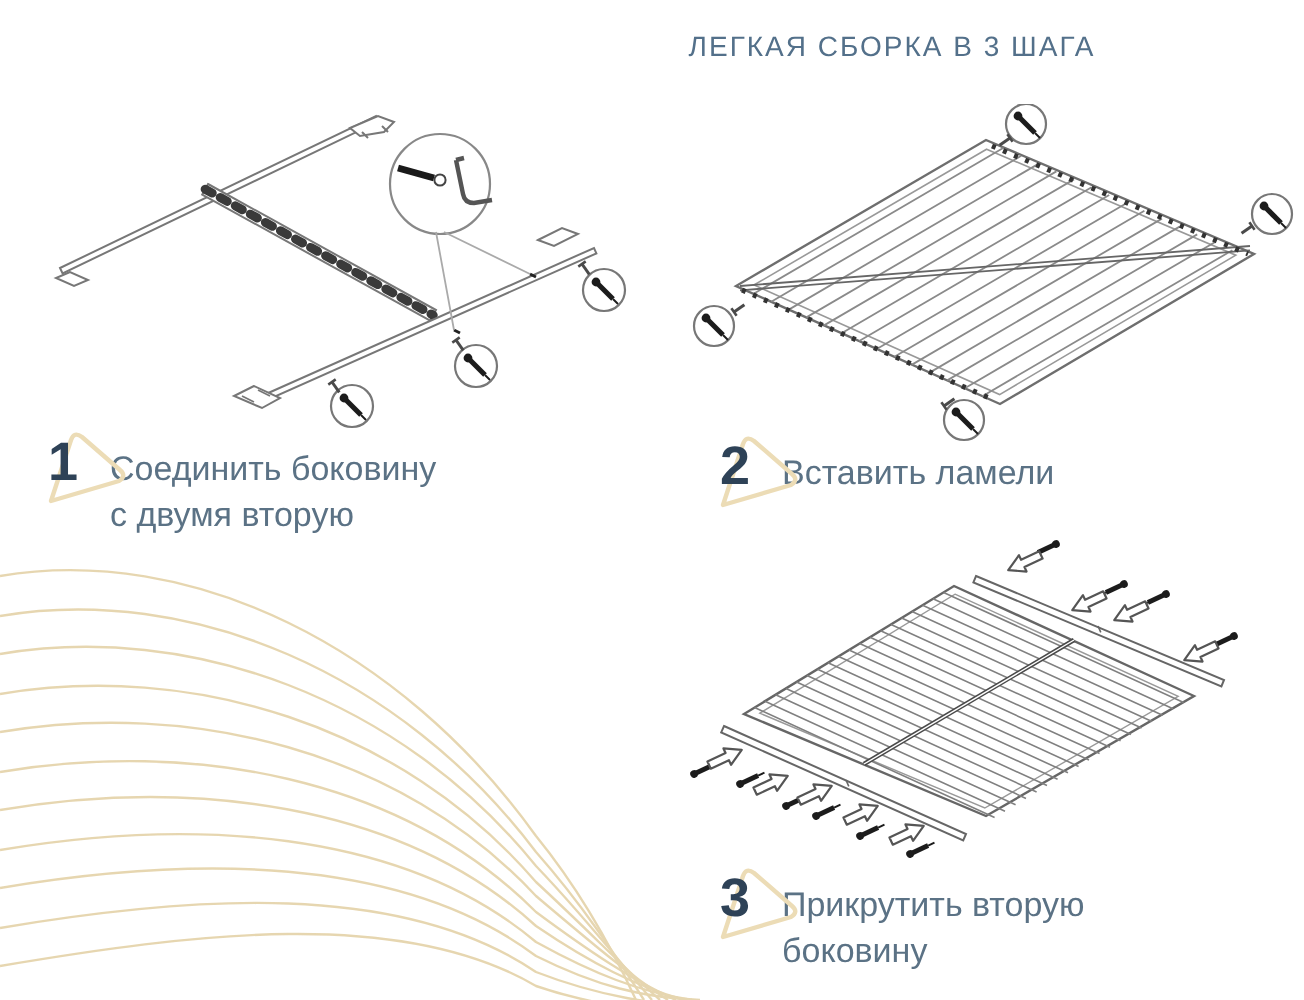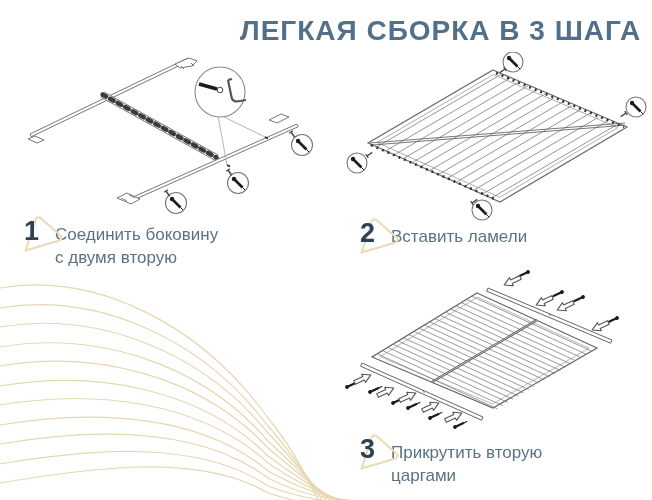--- a/index.html
+++ b/index.html
@@ -2,22 +2,22 @@
 <html style="--title-color: #53708a; --text-color: #5b7285; --number-color: #2e4257; --triangle-color: #ecdcb6; --wave-color: #e4d2a8; --lineart: #6e6e6e; --background: #ffffff;"><head>
 <meta charset="utf-8">
 <style>
   :root{
     --title-color:#53708a; --text-color:#5b7285; --number-color:#2e4257;
     --triangle-color:#ecdcb6; --wave-color:#e4d2a8; --lineart:#6e6e6e; --background:#ffffff;
   }
   html,body{margin:0;padding:0;}
   .canvas{position:relative;width:652px;height:500px;background:var(--background);
           overflow:hidden;font-family:"Liberation Sans",sans-serif;}
-  .page-title{position:absolute;left:240px;top:15px;width:412px;text-align:left;margin:0;
-          font-size:28px;font-weight:700;letter-spacing:1px;color:var(--title-color);}
+  .page-title{position:absolute;left:240px;top:15px;width:412px;text-align:center;margin:0;
+          font-size:14px;font-weight:400;letter-spacing:1px;color:var(--title-color);}
   .waves{position:absolute;left:0;top:278px;z-index:0;}
   .illus{position:absolute;z-index:1;}
   .illus1{left:15px;top:50px;}
   .illus2{left:340px;top:52px;}
   .illus3{left:335px;top:262px;}
   .step{position:absolute;z-index:2;}
   .step1{left:18px;top:208px;}
   .step2{left:354px;top:210px;}
   .step3{left:354px;top:426px;}
   .marker{position:absolute;left:4px;top:6px;width:44px;height:40px;}
@@ -224,16 +224,16 @@
   </div>
 
   <div class="step step3">
     <div class="marker">
       <svg width="44" height="40" viewBox="0 0 44 40">
         <path d="M3.5,36.5 L13.5,6 Q15,1.5 19,4.5 L38,21 Q41.5,24 37.5,26.5 Z" fill="none" style="stroke:var(--triangle-color)" stroke-width="2.2" stroke-linejoin="round"></path>
       </svg>
       <span class="num">3</span>
     </div>
     <div class="label">Прикрутить вторую
-царгами</div>
+боковину</div>
   </div>
 
 </div>
 
 </body></html>

